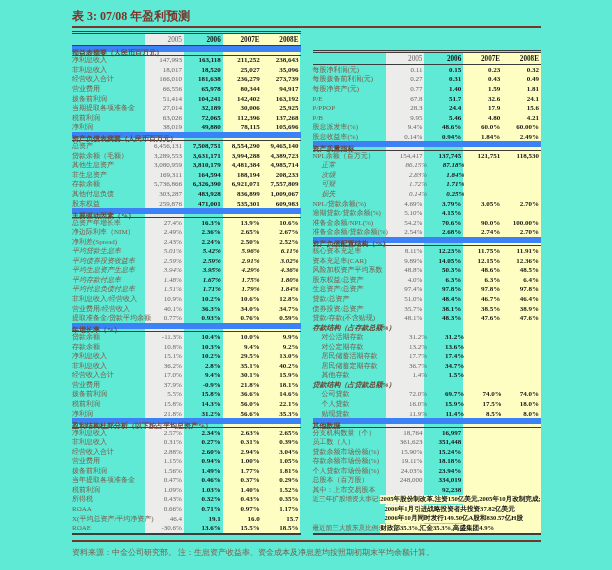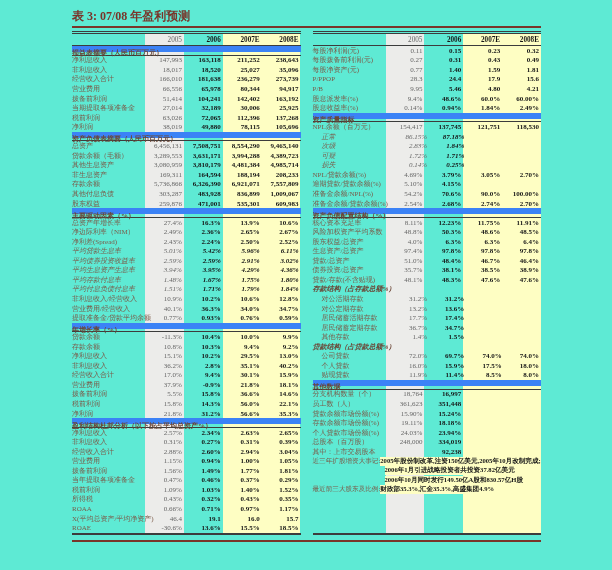--- a/index.html
+++ b/index.html
@@ -1,20 +1,20 @@
 <!DOCTYPE html>
 <html style="--hl: #FEFEC3; --gray: #ECECEA; --rule: #79352A; --label: #7B5B49; --section: #6B4636;"><head>
 <meta charset="utf-8">
 <style>
   html,body{margin:0;padding:0;}
   .page{position:relative;width:612px;height:570px;background:#5eead4;overflow:hidden;
         font-family:"Liberation Serif","DejaVu Serif",serif;}
   .title{position:absolute;left:72px;top:8px;font-size:12px;font-weight:bold;color:var(--rule);}
   .rule-top{position:absolute;left:72px;top:26px;width:469px;height:2px;background:var(--rule);}
-  .tables{position:absolute;left:72px;top:31px;width:469px;display:flex;gap:12px;}
+  .tables{position:absolute;left:72px;top:31px;width:469px;display:flex;gap:12px;align-items:flex-end;}
   .ftable{position:relative;flex:1;border-top:3px double #3c3c3c;border-bottom:2px solid #3c3c3c;}
   .stripe{position:absolute;top:0;bottom:0;z-index:0;}
   .stripe.gray{left:32%;width:17%;background:var(--gray);}
   .stripe.yellow{left:66%;width:34%;background:var(--hl);}
   .row{position:relative;z-index:1;display:flex;align-items:center;height:9.55px;box-sizing:border-box;}
   .row.hdr{height:12px;border-bottom:1px solid #3c3c3c;}
   .hdr .val{font-size:7.2px;}
   .lbl{width:32%;font-size:7px;color:var(--label);white-space:nowrap;overflow:visible;}
   .lbl.full{width:100%;}
   .val{width:17%;text-align:right;font-size:7px;color:#666;padding-right:2px;box-sizing:border-box;white-space:nowrap;}
@@ -412,20 +412,27 @@
           <div class="val c3 bold">0.49</div>
         </div>
         <div class="row data">
           <div class="lbl">每股净资产(元)</div>
           <div class="val c0">0.77</div>
           <div class="val c1 bold">1.40</div>
           <div class="val c2 bold">1.59</div>
           <div class="val c3 bold">1.81</div>
         </div>
         <div class="row data">
+          <div class="lbl">P/E</div>
+          <div class="val c0">67.8</div>
+          <div class="val c1 bold">51.7</div>
+          <div class="val c2 bold">32.6</div>
+          <div class="val c3 bold">24.1</div>
+        </div>
+        <div class="row data">
           <div class="lbl">P/PPOP</div>
           <div class="val c0">28.3</div>
           <div class="val c1 bold">24.4</div>
           <div class="val c2 bold">17.9</div>
           <div class="val c3 bold">15.6</div>
         </div>
         <div class="row data">
           <div class="lbl">P/B</div>
           <div class="val c0">9.95</div>
           <div class="val c1 bold">5.46</div>
@@ -514,20 +521,27 @@
         </div>
         <div class="row section">
           <div class="lbl full">资产负债配置结构（%）</div>
         </div>
         <div class="row data">
           <div class="lbl">核心资本充足率</div>
           <div class="val c0">8.11%</div>
           <div class="val c1 bold">12.23%</div>
           <div class="val c2 bold">11.75%</div>
           <div class="val c3 bold">11.91%</div>
+        </div>
+        <div class="row data">
+          <div class="lbl">资本充足率(CAR)</div>
+          <div class="val c0">9.89%</div>
+          <div class="val c1 bold">14.05%</div>
+          <div class="val c2 bold">12.15%</div>
+          <div class="val c3 bold">12.36%</div>
         </div>
         <div class="row data">
           <div class="lbl">风险加权资产平均系数</div>
           <div class="val c0">48.8%</div>
           <div class="val c1 bold">50.3%</div>
           <div class="val c2 bold">48.6%</div>
           <div class="val c3 bold">48.5%</div>
         </div>
         <div class="row data">
           <div class="lbl">股东权益/总资产</div>
@@ -691,13 +705,14 @@
           <span class="txt">2006年10月同时发行149.50亿A股和830.57亿H股</span>
         </div>
         <div class="row wide">
           <span class="wlbl">最近前三大股东及比例:</span>
           <span class="txt">财政部35.3%,汇金35.3%,高盛集团4.9%</span>
         </div>
       </div>
   </div>
 
   <div class="rule-bottom"></div>
+  <div class="footer">资料来源：中金公司研究部。 注：生息资产收益率、资金成本及净息差均按照期初期末平均余额计算。</div>
 </div>
 
 </body></html>

